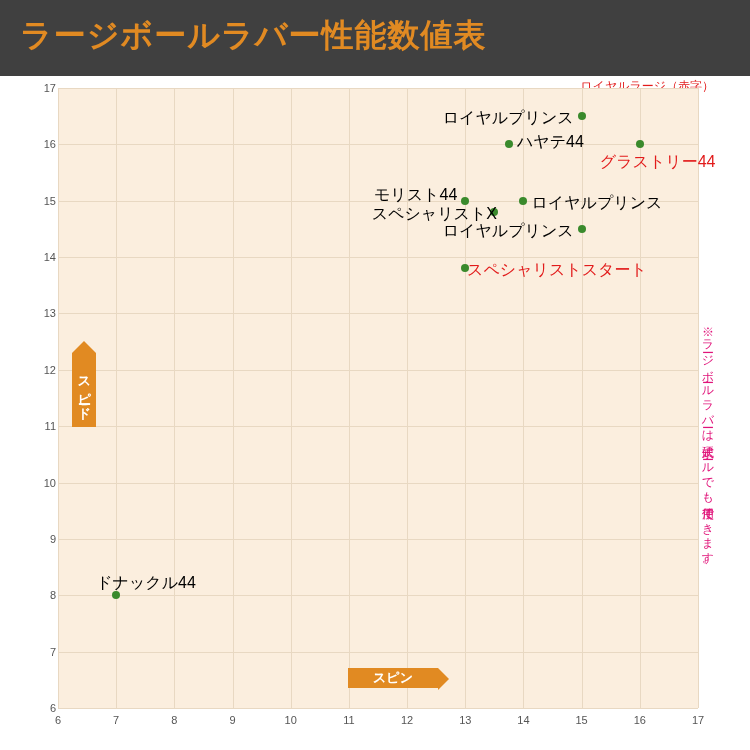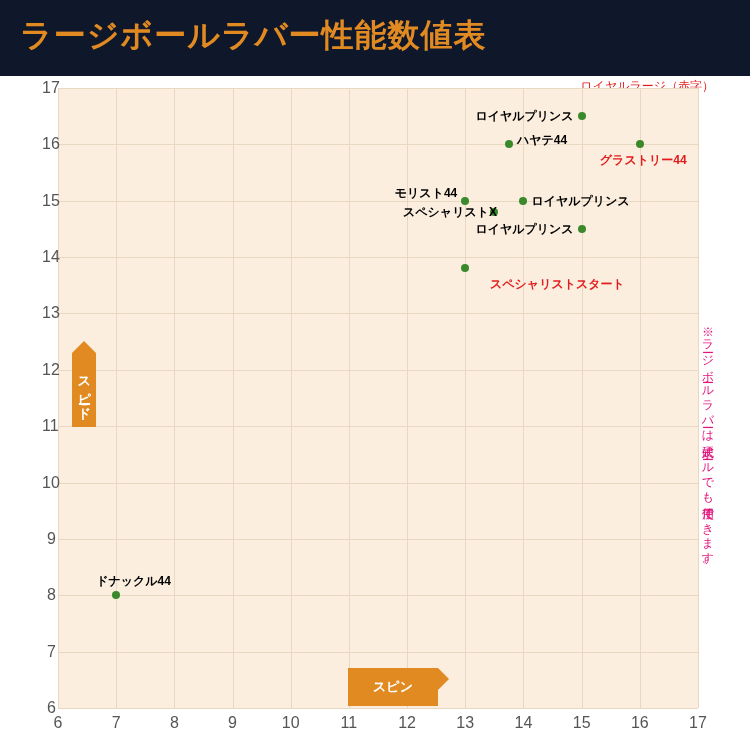--- a/index.html
+++ b/index.html
@@ -4,21 +4,21 @@
 <style>
   * { box-sizing: border-box; margin: 0; padding: 0; }
   body {
     width: 750px;
     height: 750px;
     background: #ffffff;
     font-family: "Hiragino Sans", "Meiryo", sans-serif;
     position: relative;
   }
   .title-bar {
-    background: #0f172a;
+    background: #404040;
     padding: 14px 20px 18px 20px;
   }
   .title {
     font-size: 32px;
     font-weight: 800;
     color: #e18a22;
     letter-spacing: 1px;
   }
   .chart-area {
     position: absolute;
@@ -36,40 +36,39 @@
     background: #fbeede;
   }
   .gridline-v, .gridline-h {
     position: absolute;
     background: #e8d8c2;
   }
   .gridline-v { width: 1px; height: 100%; top: 0; }
   .gridline-h { height: 1px; width: 100%; left: 0; }
   .tick-x, .tick-y {
     position: absolute;
-    font-size: 16px;
+    font-size: 11px;
     color: #555;
   }
   .tick-x { top: 636px; transform: translateX(-50%); }
   .tick-y { left: 14px; transform: translateY(-50%); text-align: right; width: 14px; }
   .point {
     position: absolute;
     width: 8px;
     height: 8px;
     border-radius: 50%;
     background: #3a8a2c;
     transform: translate(-50%, -50%);
   }
   .pt-label {
     position: absolute;
-    font-size: 12px;
+    font-size: 16px;
     color: #000;
     white-space: nowrap;
     line-height: 1;
-    font-weight: bold;
   }
   .pt-label.red { color: #e21b1b; }
   .legend-note {
     position: absolute;
     right: 8px;
     top: 0;
     font-size: 12px;
     color: #e21b1b;
   }
   .side-note {
@@ -100,21 +99,21 @@
   }
   .axis-badge.y::before {
     content: "";
     position: absolute;
     top: -12px; left: 0;
     border-left: 12px solid transparent;
     border-right: 12px solid transparent;
     border-bottom: 12px solid #e18a22;
   }
   .axis-badge.x {
-    height: 38px;
+    height: 20px;
     width: 90px;
     left: 320px;
     top: 590px;
   }
   .axis-badge.x::after {
     content: "";
     position: absolute;
     right: -11px; top: 0;
     border-top: 11px solid transparent;
     border-bottom: 11px solid transparent;
@@ -155,21 +154,21 @@
       <div class="gridline-h" style="top: 112.727px;"></div>
       <div class="gridline-h" style="top: 56.3636px;"></div>
       <div class="gridline-h" style="top: 0px;"></div>
       <div class="point" style="left: 58.1818px; top: 507.273px;"></div>
       <div class="pt-label" style="left: 38.1818px; top: 487.273px;">ドナックル44</div>
       <div class="point" style="left: 407.273px; top: 112.727px;"></div>
       <div class="pt-label" style="right: 240.727px; top: 99px;">モリスト44</div>
       <div class="point" style="left: 436.364px; top: 124px;"></div>
       <div class="pt-label" style="right: 201px; top: 118px;">スペシャリストX</div>
       <div class="point" style="left: 407.273px; top: 180.364px;"></div>
-      <div class="pt-label red" style="left: 432px; top: 174.364px; margin-top: 16px;">スペシャリストスタート</div>
+      <div class="pt-label red" style="left: 409px; top: 174.364px;">スペシャリストスタート</div>
       <div class="point" style="left: 450.909px; top: 56.3636px;"></div>
       <div class="pt-label" style="left: 458.909px; top: 46px;">ハヤテ44</div>
       <div class="point" style="left: 465.455px; top: 112.727px;"></div>
       <div class="pt-label" style="left: 473.455px; top: 106.727px;">ロイヤルプリンス</div>
       <div class="point" style="left: 523.636px; top: 140.909px;"></div>
       <div class="pt-label" style="right: 124.364px; top: 134.909px;">ロイヤルプリンス</div>
       <div class="point" style="left: 523.636px; top: 28.1818px;"></div>
       <div class="pt-label" style="right: 124.364px; top: 22.1818px;">ロイヤルプリンス</div>
       <div class="point" style="left: 581.818px; top: 56.3636px;"></div>
       <div class="pt-label red" style="left: 541.818px; top: 66.3636px; text-align: right;">グラストリー44</div>

